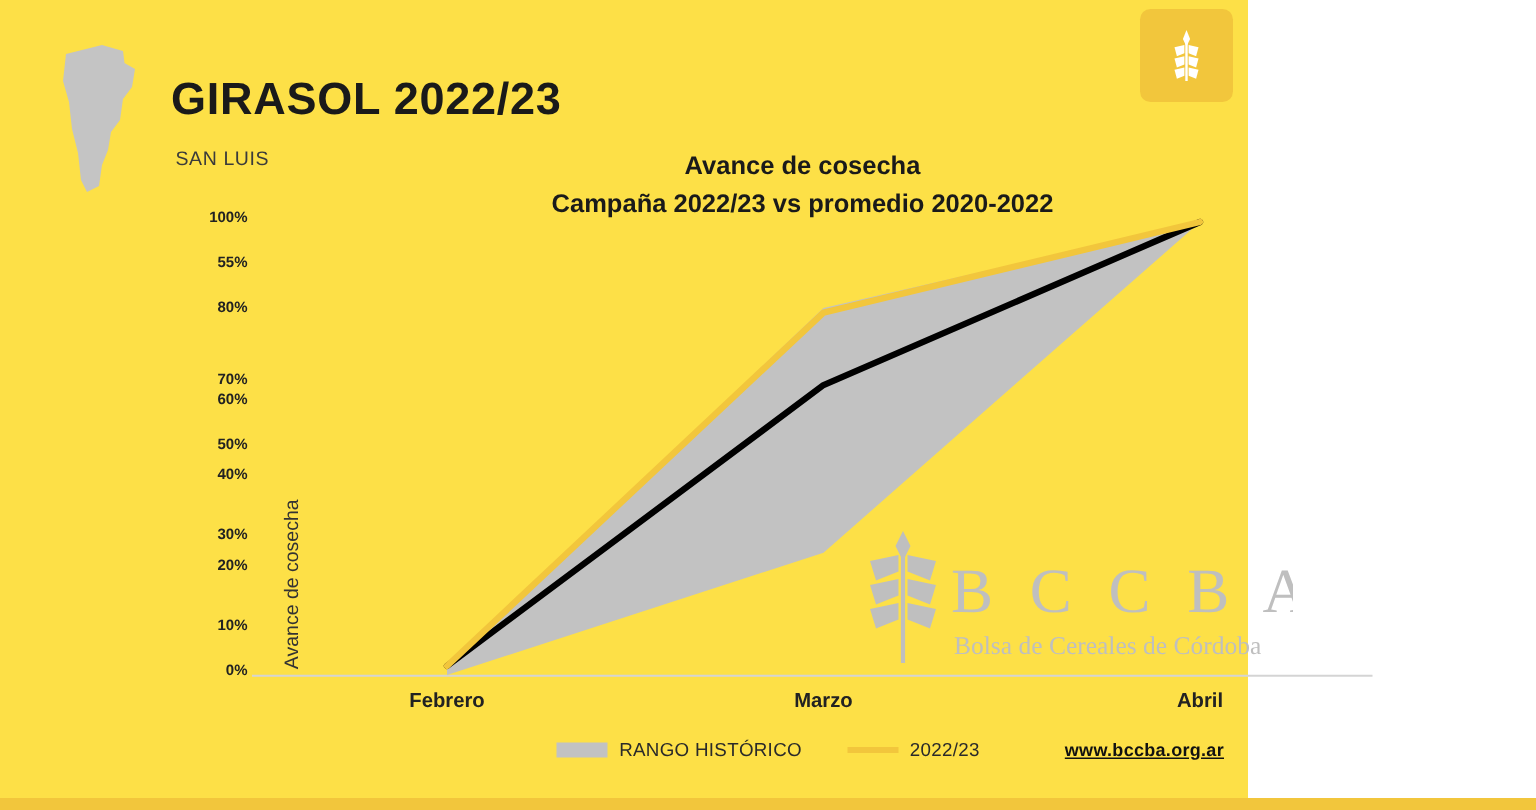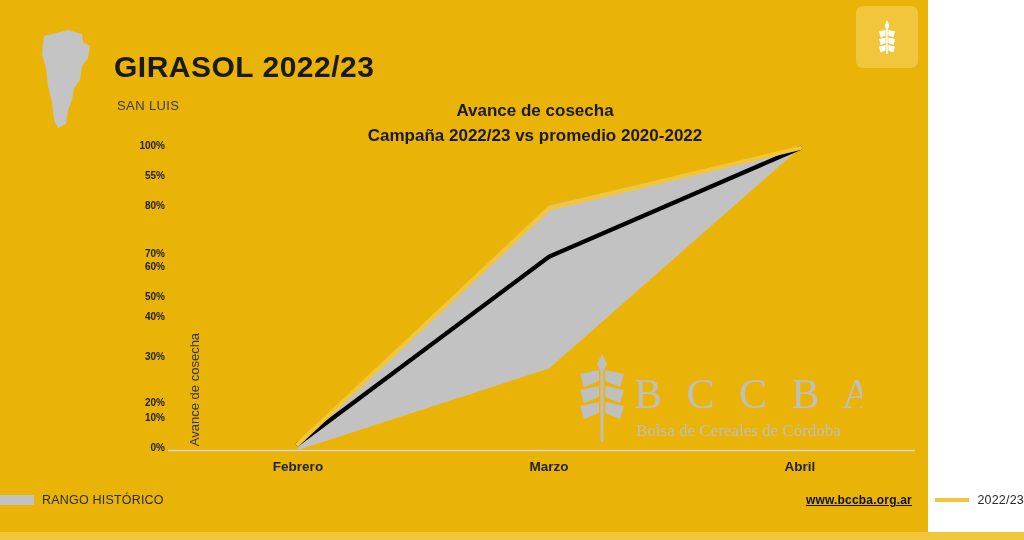--- a/index.html
+++ b/index.html
@@ -2,21 +2,21 @@
 <html><head>
 <meta charset="utf-8">
 <style>
   * { box-sizing: border-box; margin: 0; padding: 0; }
   html, body {
     width: 1024px; height: 540px;
     background: #ffffff;
     font-family: "Liberation Sans", sans-serif;
     overflow: hidden;
   }
-  #page { position: relative; width: 928px; height: 540px; background: #eab308; }
+  #page { position: relative; width: 832px; height: 540px; background: #fde047; }
 
   
   #province-map { position: absolute; left: 38px; top: 24px; width: 56px; height: 110px; }
   #header-title {
     position: absolute; left: 114px; top: 50px;
     font-size: 30px; font-weight: bold; color: #1a1a1a;
     letter-spacing: 0.5px; white-space: nowrap;
   }
   #header-subtitle {
     position: absolute; left: 117px; top: 98px;
@@ -59,21 +59,21 @@
     position: absolute; top: 459px; width: 140px; text-align: center;
     font-size: 13.5px; font-weight: bold; color: #222;
   }
 
   
   #watermark { position: absolute; left: 572px; top: 352px; width: 290px; height: 96px; }
 
   
   #legend {
     position: absolute; left: 0; top: 493px; width: 1024px;
-    display: flex; justify-content: space-between; align-items: center; gap: 30px;
+    display: flex; justify-content: center; align-items: center; gap: 30px;
   }
   .legend-item { display: flex; align-items: center; gap: 8px; }
   .legend-label { font-size: 12.5px; color: #2a2a2a; letter-spacing: 0.2px; white-space: nowrap; }
   .swatch-band { width: 34px; height: 10px; background: #C2C2C2; }
   .swatch-line { width: 34px; height: 4px; }
 
   
   #footer-url {
     position: absolute; right: 16px; top: 493px;
     font-size: 12px; font-weight: bold; color: #111; letter-spacing: 0.2px; text-decoration: underline;
@@ -120,21 +120,21 @@
       <polygon id="band-poly" fill="#C2C2C2" points="298,443.96 549,205.38 800,148 800,148 549,368.46 298,450"></polygon>
 
       <polyline id="avg-line" fill="none" stroke="#000000" stroke-width="4.2" stroke-linejoin="round" stroke-linecap="round" points="298,443.96 549,256.72 800,148"></polyline>
 
       <polyline id="cur-line" fill="none" stroke="#F2C63C" stroke-width="4.2" stroke-linejoin="round" stroke-linecap="round" points="298,443.96 549,208.39999999999998 800,148"></polyline>
     </svg>
 
     <div id="ytick-layer">
         <div class="ytick" style="top: 442px;">0%</div>
         <div class="ytick" style="top: 411.8px;">10%</div>
-        <div class="ytick" style="top: 397px;">20%</div>
+        <div class="ytick" style="top: 372px;">20%</div>
         <div class="ytick" style="top: 351.4px;">30%</div>
         <div class="ytick" style="top: 311px; text-align: right;">40%</div>
         <div class="ytick" style="top: 291px;">50%</div>
         <div class="ytick" style="top: 260.8px;">60%</div>
         <div class="ytick" style="top: 248px;">70%</div>
         <div class="ytick" style="top: 200.4px;">80%</div>
         <div class="ytick" style="top: 170.2px;">55%</div>
         <div class="ytick" style="top: 140px;">100%</div>
       </div>
     <div id="yaxis-label-holder">

